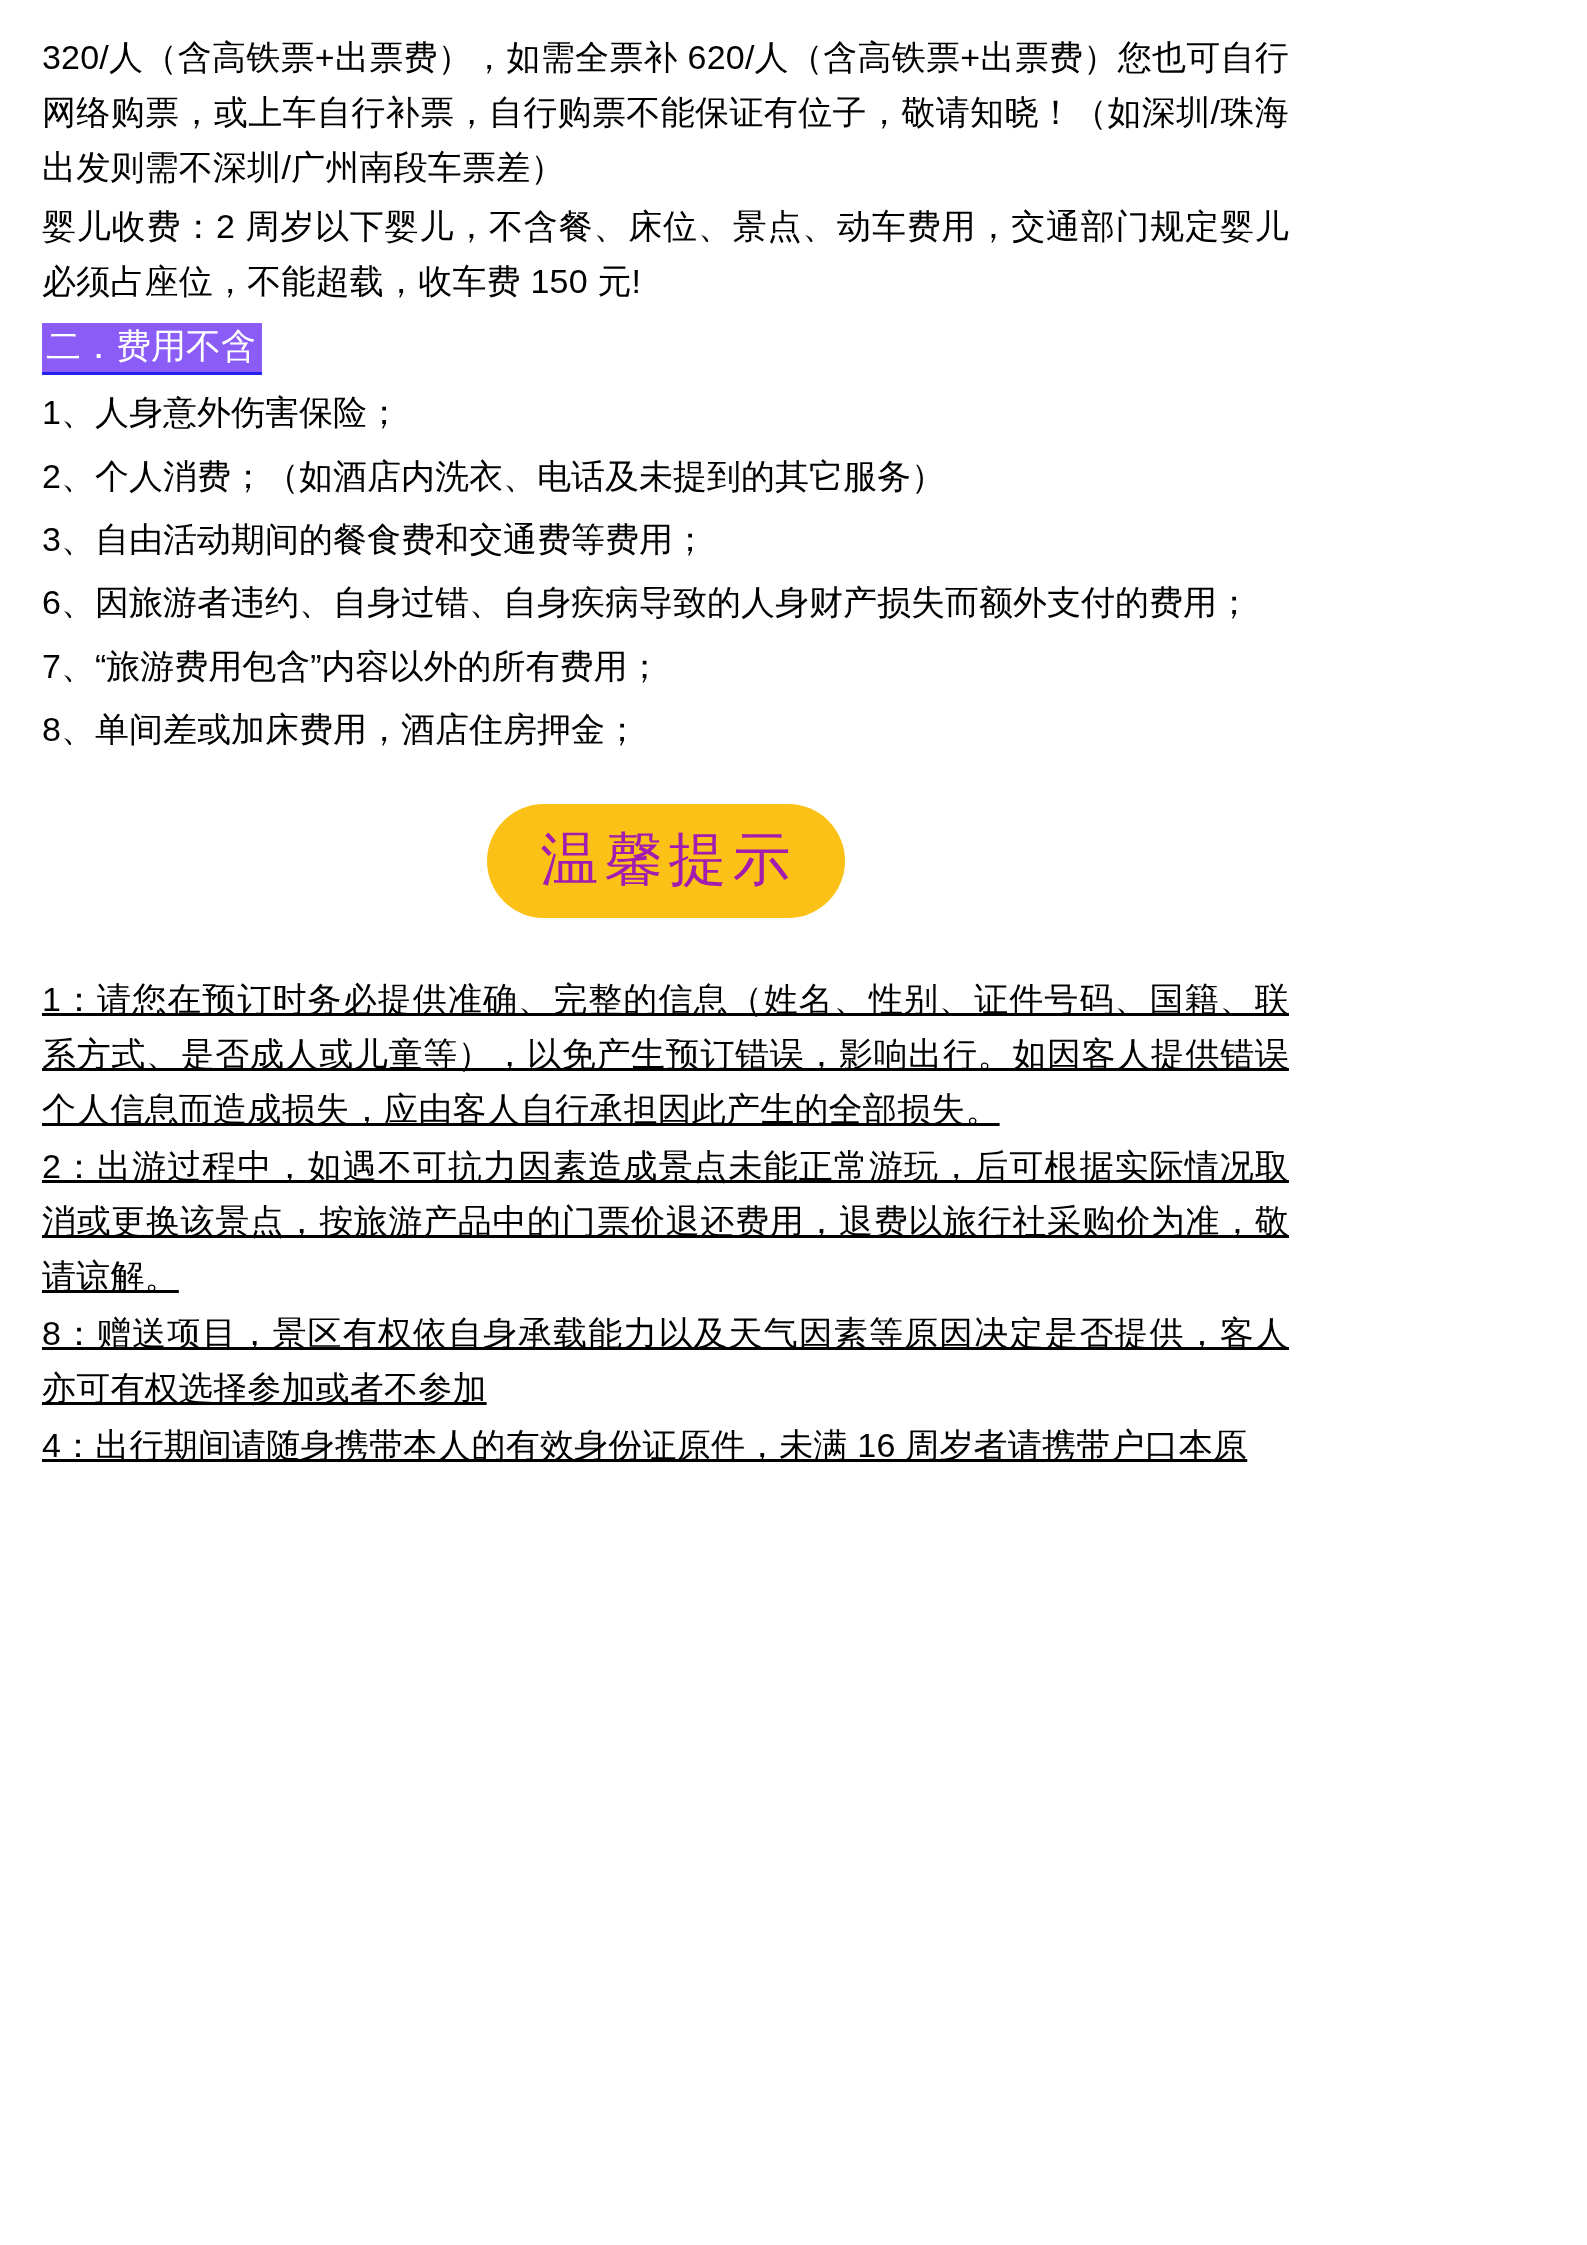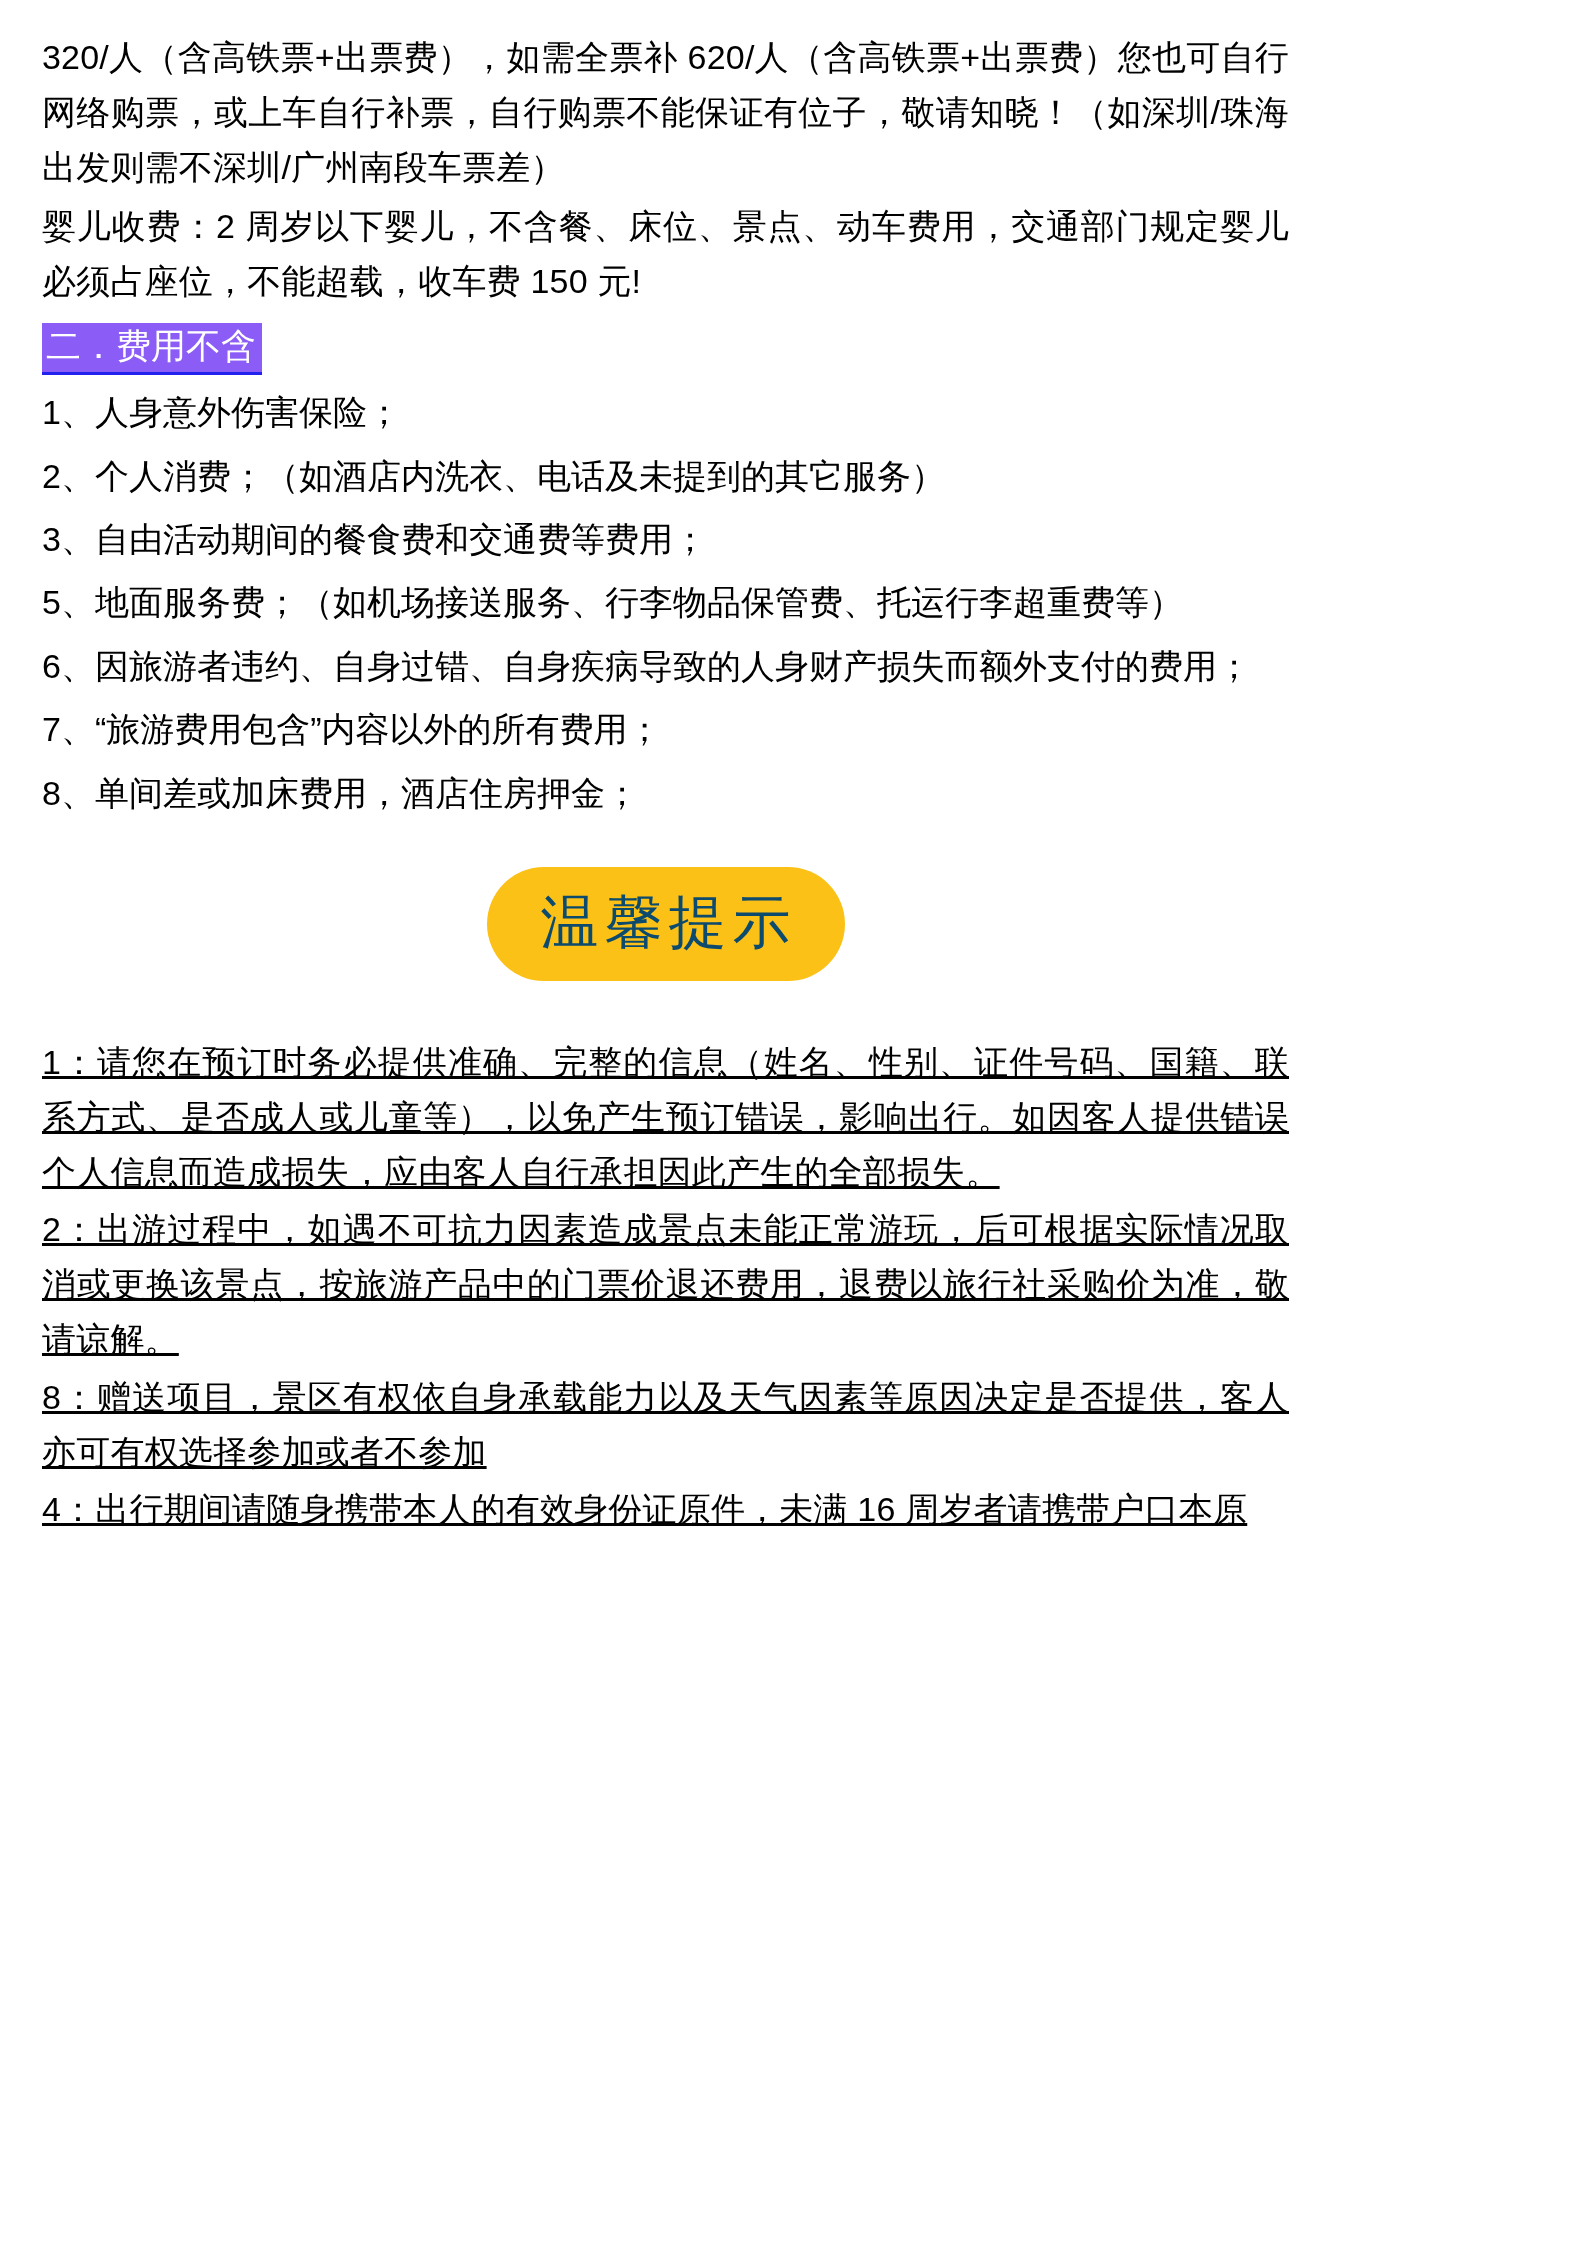--- a/index.html
+++ b/index.html
@@ -56,21 +56,21 @@
     text-align: justify;
     text-justify: inter-ideograph;
   }
   .badge-wrap {
     display: flex;
     justify-content: center;
     margin: 46px 0 54px 0;
   }
   .badge {
     background: #fcc116;
-    color: #0c4a6e;
+    color: #a21caf;
     font-family: "DejaVu Serif", "Liberation Serif", serif;
     font-size: 58px;
     line-height: 1;
     letter-spacing: 6px;
     padding: 26px 48px 30px 54px;
     border-radius: 60px;
     text-align: center;
     white-space: nowrap;
   }
   .notes .para {
@@ -88,21 +88,20 @@
   <p class="para tight">婴儿收费：2 周岁以下婴儿，不含餐、床位、景点、动车费用，交通部门规定婴儿必须占座位，不能超载，收车费 150 元!</p>
 
   <div class="section-heading">
     <span class="hl">二．费用不含</span>
   </div>
 
   <ul class="list">
     <li>1、人身意外伤害保险；</li>
     <li>2、个人消费；（如酒店内洗衣、电话及未提到的其它服务）</li>
     <li>3、自由活动期间的餐食费和交通费等费用；</li>
-    <li>5、地面服务费；（如机场接送服务、行李物品保管费、托运行李超重费等）</li>
     <li>6、因旅游者违约、自身过错、自身疾病导致的人身财产损失而额外支付的费用；</li>
     <li>7、“旅游费用包含”内容以外的所有费用；</li>
     <li>8、单间差或加床费用，酒店住房押金；</li>
   </ul>
 
   <div class="badge-wrap">
     <div class="badge">温馨提示</div>
   </div>
 
   <div class="notes">

